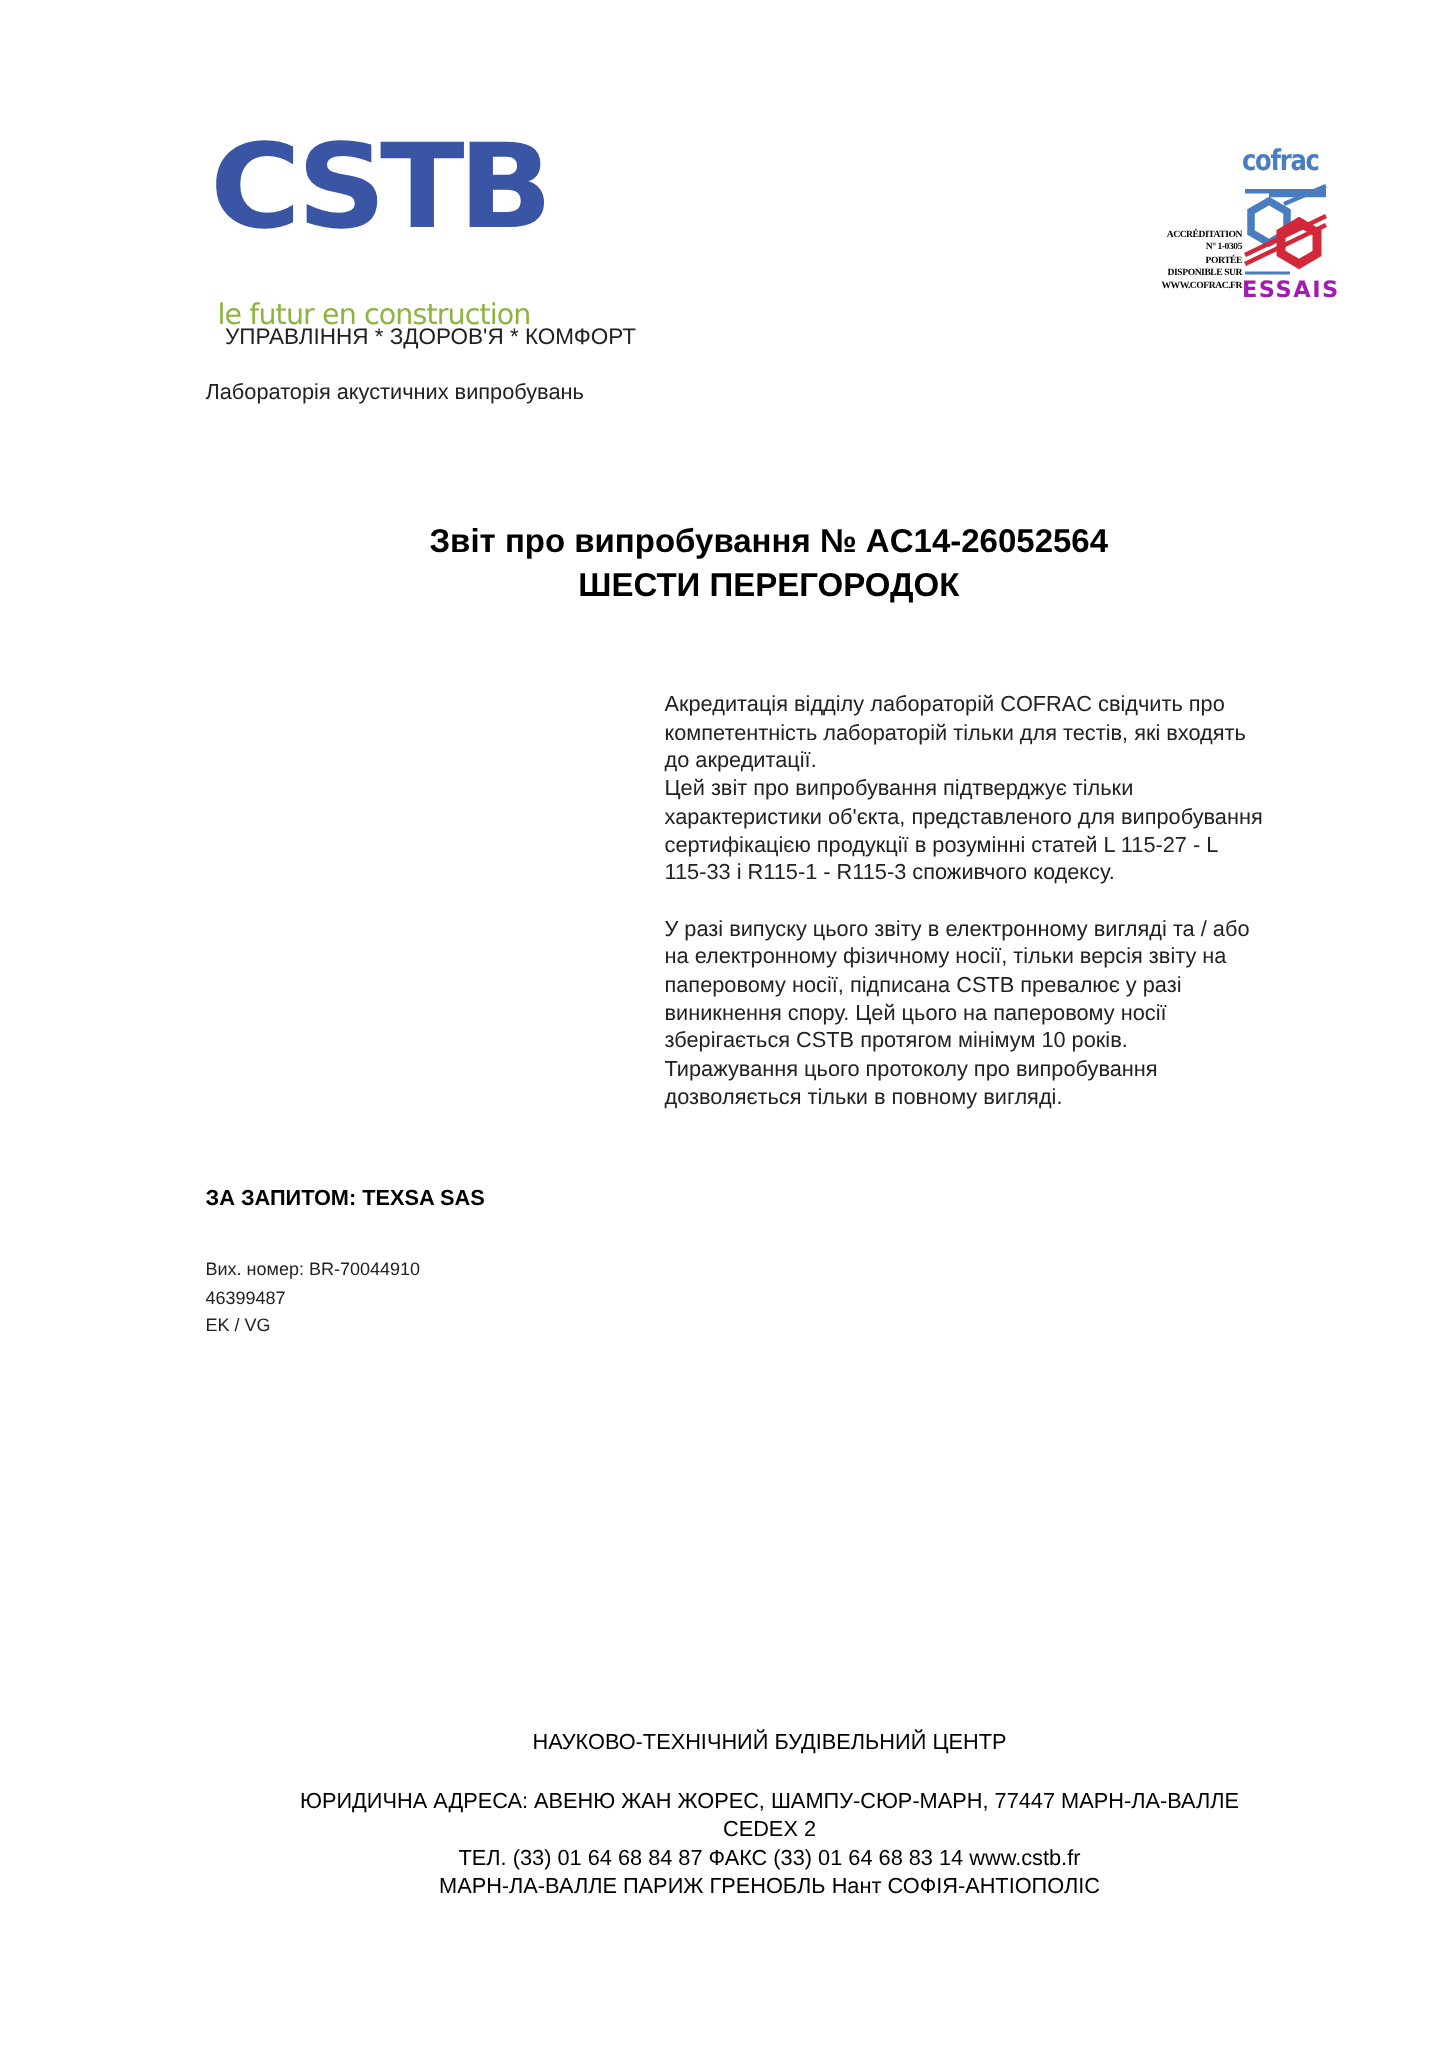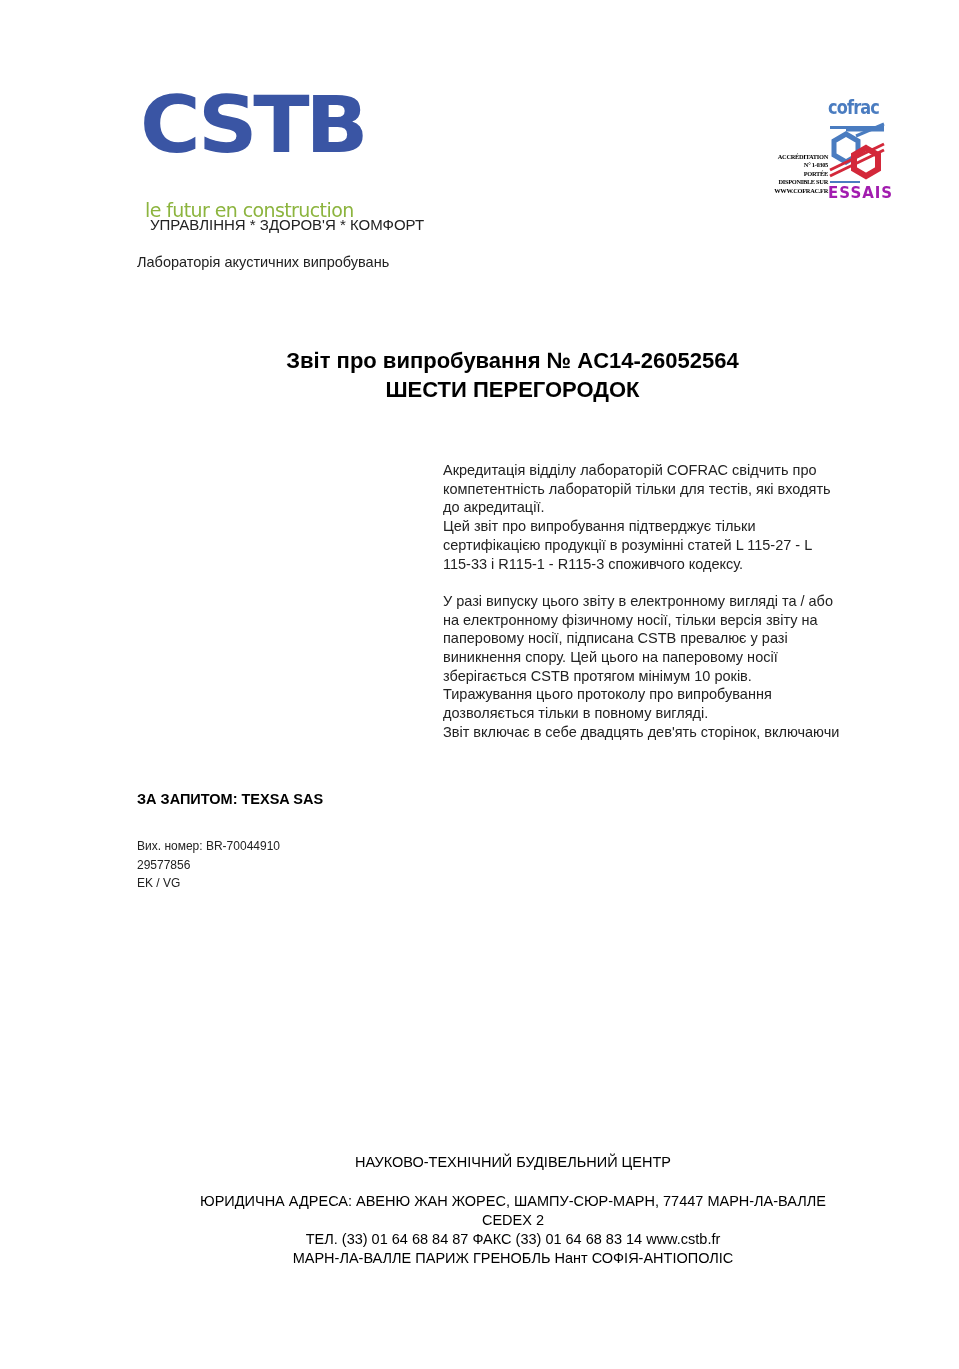--- a/index.html
+++ b/index.html
@@ -73,37 +73,37 @@
 <div class="abs title">
   <div>Звіт про випробування № AC14-26052564</div>
   <div>ШЕСТИ ПЕРЕГОРОДОК</div>
 </div>
 
 <div class="abs notice">
   <p>Акредитація відділу лабораторій COFRAC свідчить про</p>
   <p>компетентність лабораторій тільки для тестів, які входять</p>
   <p>до акредитації.</p>
   <p>Цей звіт про випробування підтверджує тільки</p>
+  <p>характеристики об'єкта, представленого для випробування</p>
   <p>сертифікацією продукції в розумінні статей L 115-27 - L</p>
   <p>115-33 і R115-1 - R115-3 споживчого кодексу.</p>
   <div class="gap"></div>
   <p>У разі випуску цього звіту в електронному вигляді та / або</p>
   <p>на електронному фізичному носії, тільки версія звіту на</p>
   <p>паперовому носії, підписана CSTB превалює у разі</p>
   <p>виникнення спору. Цей цього на паперовому носії</p>
   <p>зберігається CSTB протягом мінімум 10 років.</p>
   <p>Тиражування цього протоколу про випробування</p>
   <p>дозволяється тільки в повному вигляді.</p>
-  <p>Звіт включає в себе двадцять дев'ять сторінок, включаючи</p>
 </div>
 
 <div class="abs client">ЗА ЗАПИТОМ: TEXSA SAS</div>
 <div class="abs refs">
   <div>Вих. номер: BR-70044910</div>
-  <div>29577856</div>
+  <div>46399487</div>
   <div>EK / VG</div>
 </div>
 
 <div class="abs footer">
   <div class="org">НАУКОВО-ТЕХНІЧНИЙ БУДІВЕЛЬНИЙ ЦЕНТР</div>
   <div>ЮРИДИЧНА АДРЕСА: АВЕНЮ ЖАН ЖОРЕС, ШАМПУ-СЮР-МАРН, 77447 МАРН-ЛА-ВАЛЛЕ</div>
   <div>CEDEX 2</div>
   <div>ТЕЛ. (33) 01 64 68 84 87 ФАКС (33) 01 64 68 83 14 www.cstb.fr</div>
   <div>МАРН-ЛА-ВАЛЛЕ ПАРИЖ ГРЕНОБЛЬ Нант СОФІЯ-АНТІОПОЛІС</div>
 </div>

